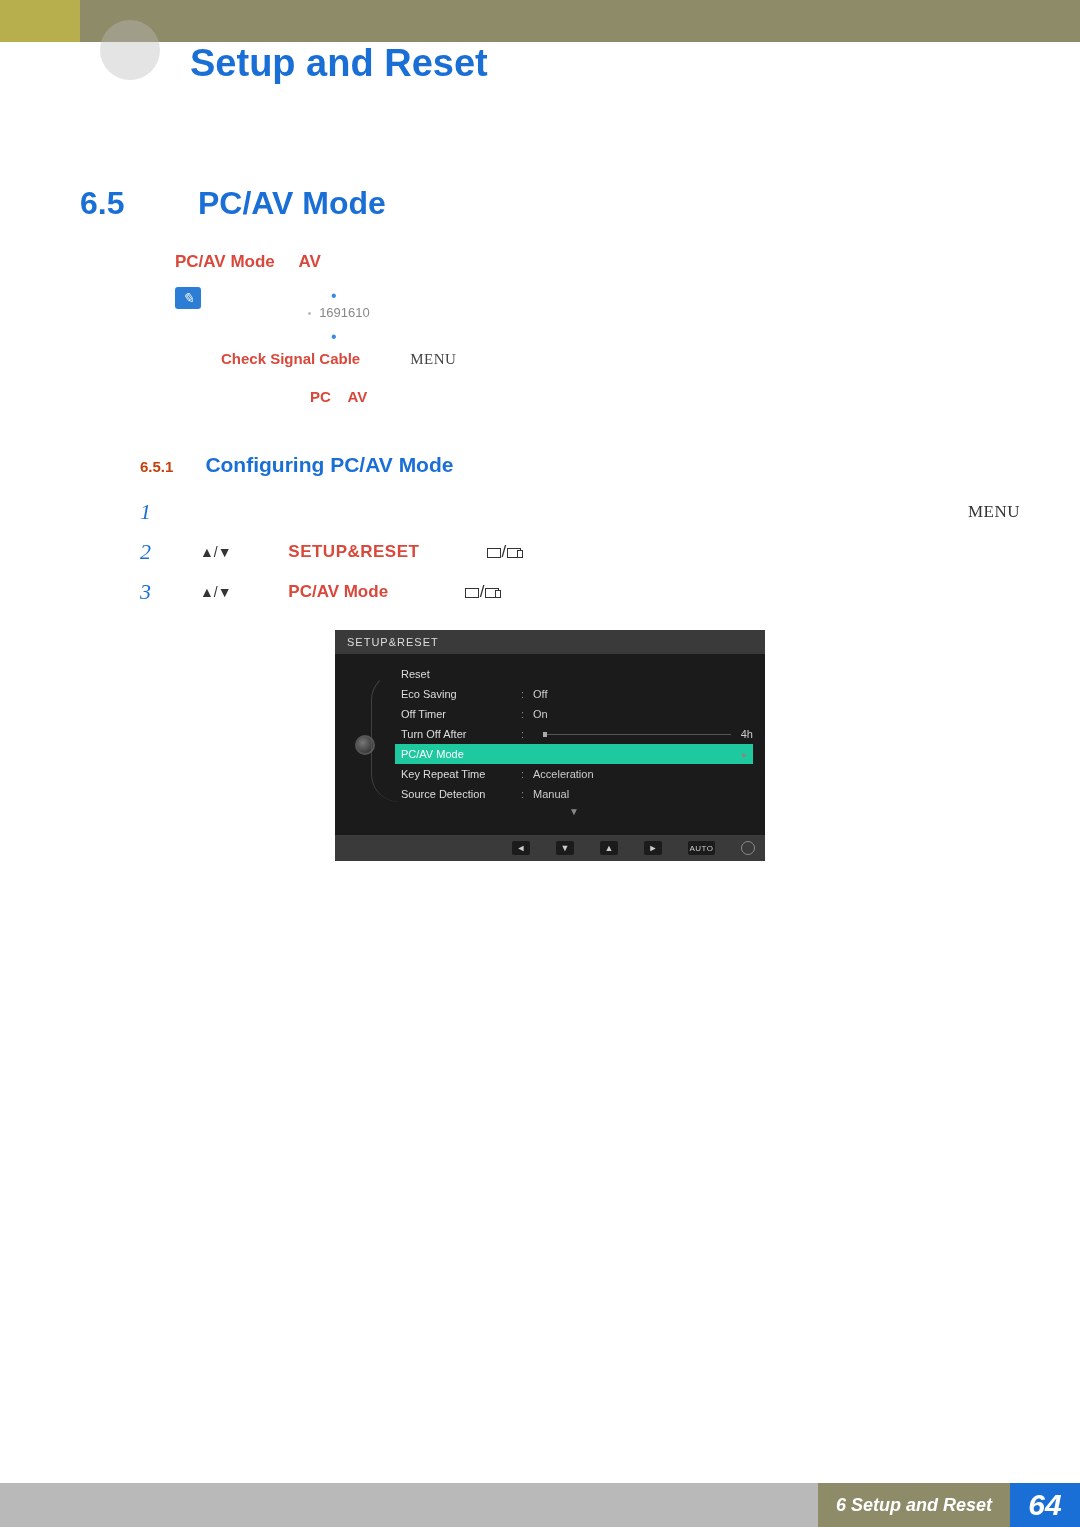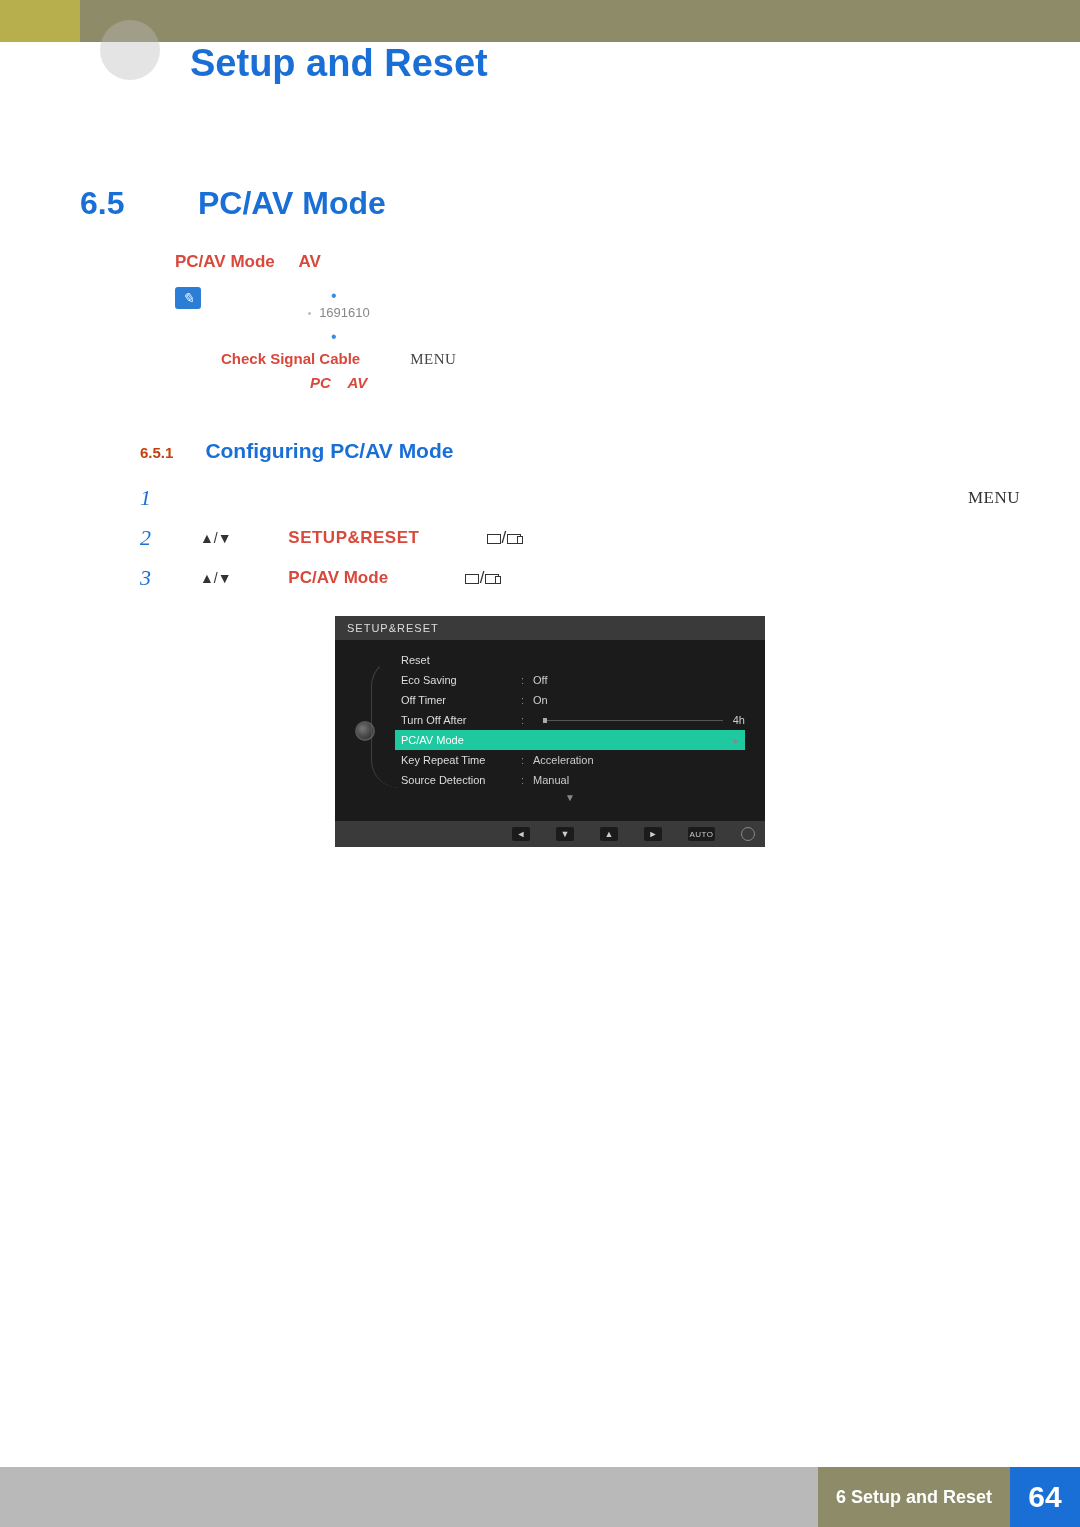--- a/index.html
+++ b/index.html
@@ -104,21 +104,21 @@
   }
   .osd-arc {
     position: absolute;
     left: 36px; top: 8px;
     width: 28px; height: 130px;
     border-left: 1px solid #666;
     border-top: 1px solid transparent;
     border-radius: 30px 0 0 30px;
     opacity: 0.5;
   }
-  .osd-list { flex: 1; padding-right: 20px; }
+  .osd-list { flex: 1; padding-right: 12px; }
   .osd-row { display: flex; height: 20px; align-items: center; padding-left: 6px; }
   .osd-row .lab { width: 120px; }
   .osd-row .colon { width: 12px; color:#888; }
   .osd-row .val { color:#ccc; }
   .osd-row.reset .lab { padding-left: 0; }
   .osd-row.hl { background: #1ec9a0; color: #fff; }
   .slider-line { flex:1; height:1px; background:#555; margin: 0 10px; position: relative; }
   .slider-line::before { content:""; position:absolute; left:0; top:-2px; width:4px; height:5px; background:#aaa; }
   .chevron { color:#888; margin-left:auto; margin-right:6px; font-size:10px; }
   .osd-down { text-align: center; padding: 2px 0 8px 0; color:#888; font-size:10px; }
@@ -130,25 +130,26 @@
     padding: 6px 10px;
     gap: 26px;
   }
   .fbtn { width:18px; height:14px; background:#1b1b1b; color:#ccc; font-size:9px; display:flex; align-items:center; justify-content:center; border-radius:2px; }
   .fbtn.wide { width: 27px; font-size:8px; letter-spacing:0.5px; }
   .fbtn.circle { width:14px; height:14px; border-radius:50%; border:1px solid #888; background:transparent; }
   .fgroup { display:flex; flex-direction:column; align-items:center; gap:2px;}
   .footer {
     position: absolute;
     bottom: 0; left: 0; right: 0;
-    height: 60px;
+    height: 44px;
     background: #b9b9b9;
     display: flex;
     justify-content: flex-end;
     align-items: stretch;
+    font-style: italic;
   }
   .footer-label {
     background: #8e8b68;
     color: #fff;
     font-size: 18px;
     font-weight: bold;
     display: flex;
     align-items: center;
     padding: 0 18px;
   }
@@ -192,21 +193,21 @@
           <ul class="sub">
             <li><span>1691610</span></li>
           </ul>
         </li>
         <li>
           <div style="margin-top:4px;">
             <span class="red">Check Signal Cable</span>
             &nbsp;&nbsp;&nbsp;&nbsp;&nbsp;&nbsp;&nbsp;&nbsp;&nbsp;&nbsp;
             <span class="menu-word">MENU</span>
           </div>
-          <div style="margin-top:6px; padding-left:0;font-style:italic;">
+          <div style="margin-top:20px; padding-left:0;">
             <span class="red">PC</span>
             &nbsp;&nbsp;
             <span class="red">AV</span>
           </div>
         </li>
       </ul>
     </div>
   </div>
 
   <div class="subsec-line">

